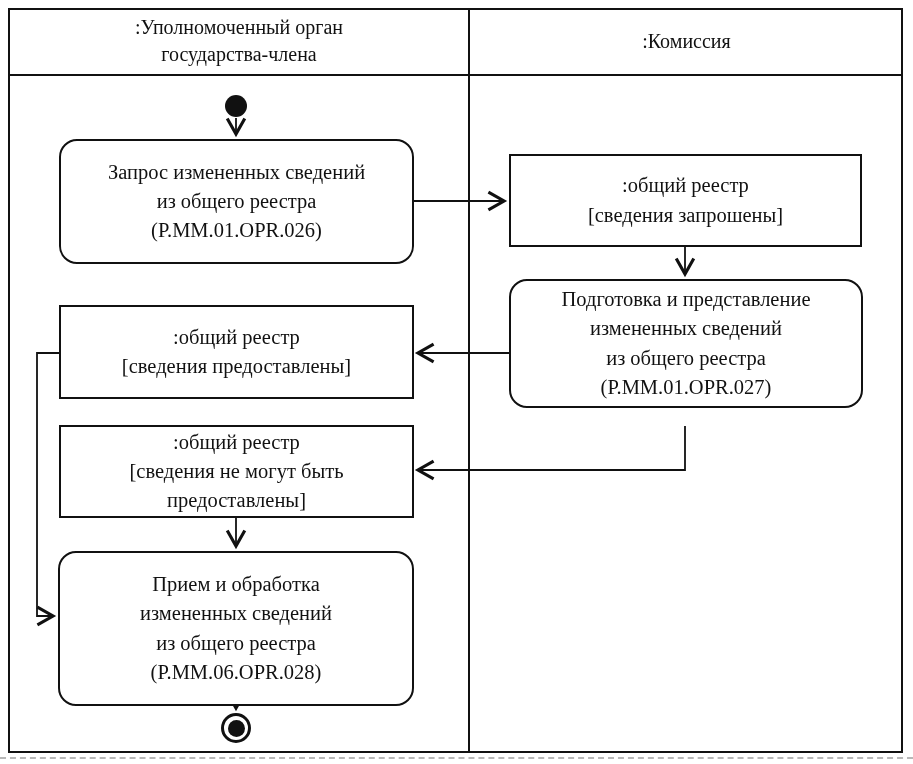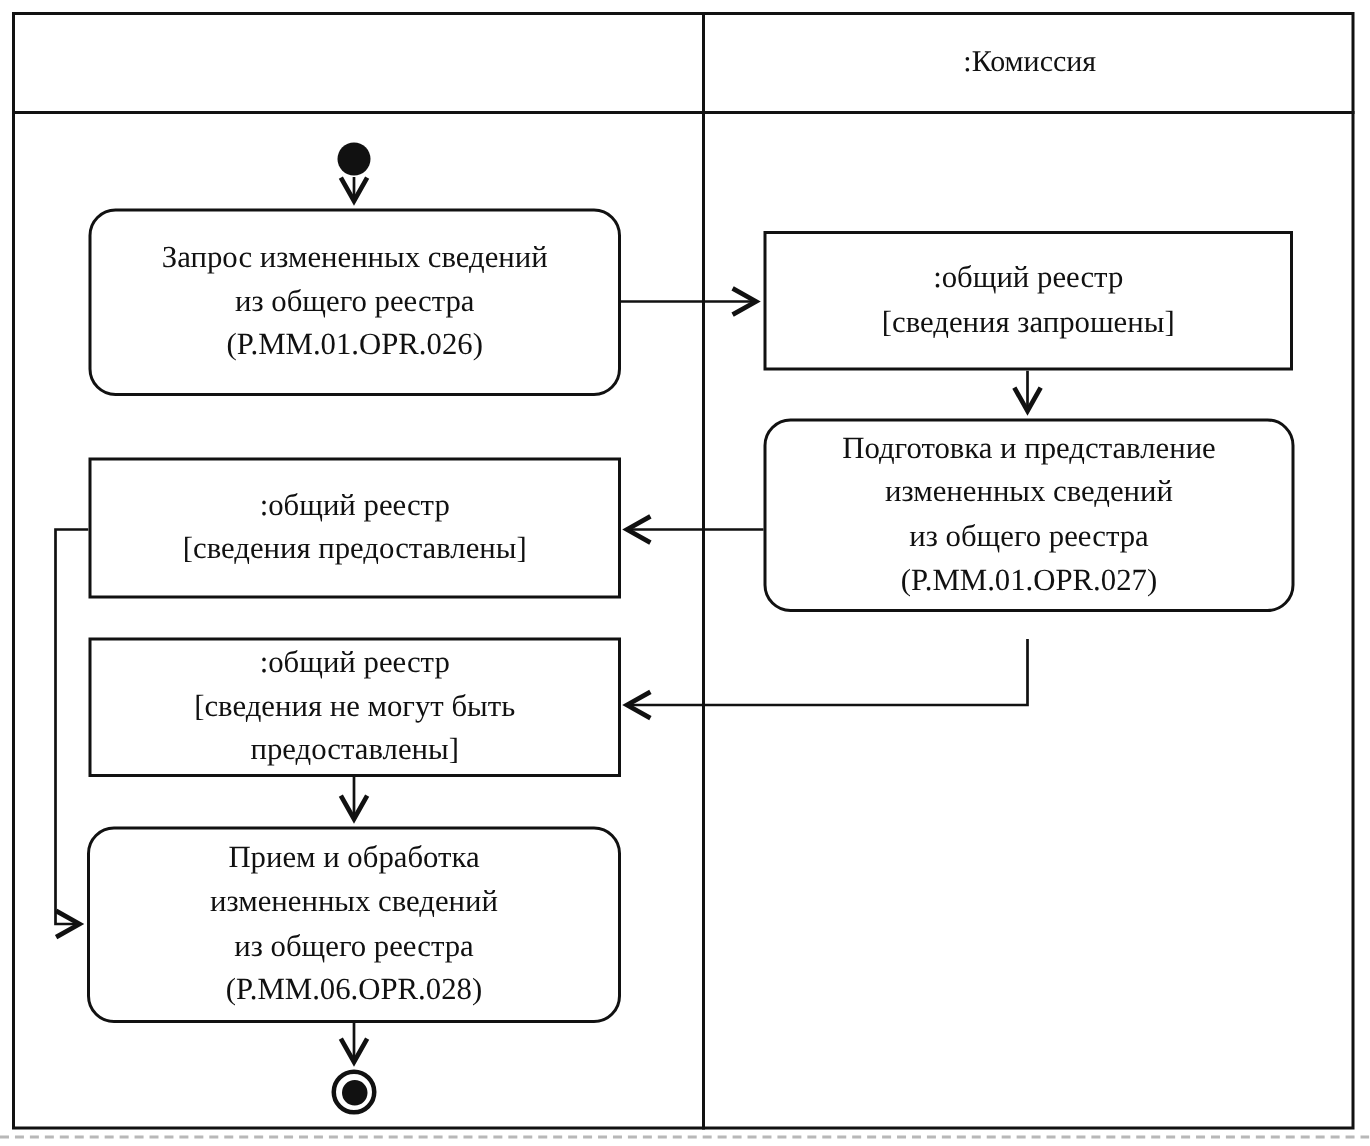--- a/index.html
+++ b/index.html
@@ -121,20 +121,24 @@
       <path d="M59 353 H37 V616 H53" marker-end="url(#arrowhead)"></path>
       <path d="M236 682 V708" marker-end="url(#arrowhead)"></path>
     </g>
   </svg>
 
   <div class="frame"></div>
   <div class="lane-divider"></div>
   <div class="header-sep"></div>
   <div class="bottom-dashed"></div>
 
+  <div class="lane-title left">
+    <span>:Уполномоченный орган
+государства-члена</span>
+  </div>
   <div class="lane-title right">
     <span>:Комиссия</span>
   </div>
 
   <div class="initial-node"></div>
 
   <div class="node activity" style="left:59px; top:139px; width:355px; height:125px;">
     <span>Запрос измененных сведений
 из общего реестра
 (P.MM.01.OPR.026)</span>
@@ -144,21 +148,21 @@
     <span>:общий реестр
 [сведения предоставлены]</span>
   </div>
 
   <div class="node" style="left:59px; top:425px; width:355px; height:93px;">
     <span>:общий реестр
 [сведения не могут быть
 предоставлены]</span>
   </div>
 
-  <div class="node activity" style="left:58px; top:551px; width:356px; height:131px;">
+  <div class="node activity" style="left:58px; top:551px; width:356px; height:155px;">
     <span>Прием и обработка
 измененных сведений
 из общего реестра
 (P.MM.06.OPR.028)</span>
   </div>
 
   <div class="final-node">
     <div class="final-inner"></div>
   </div>
 

